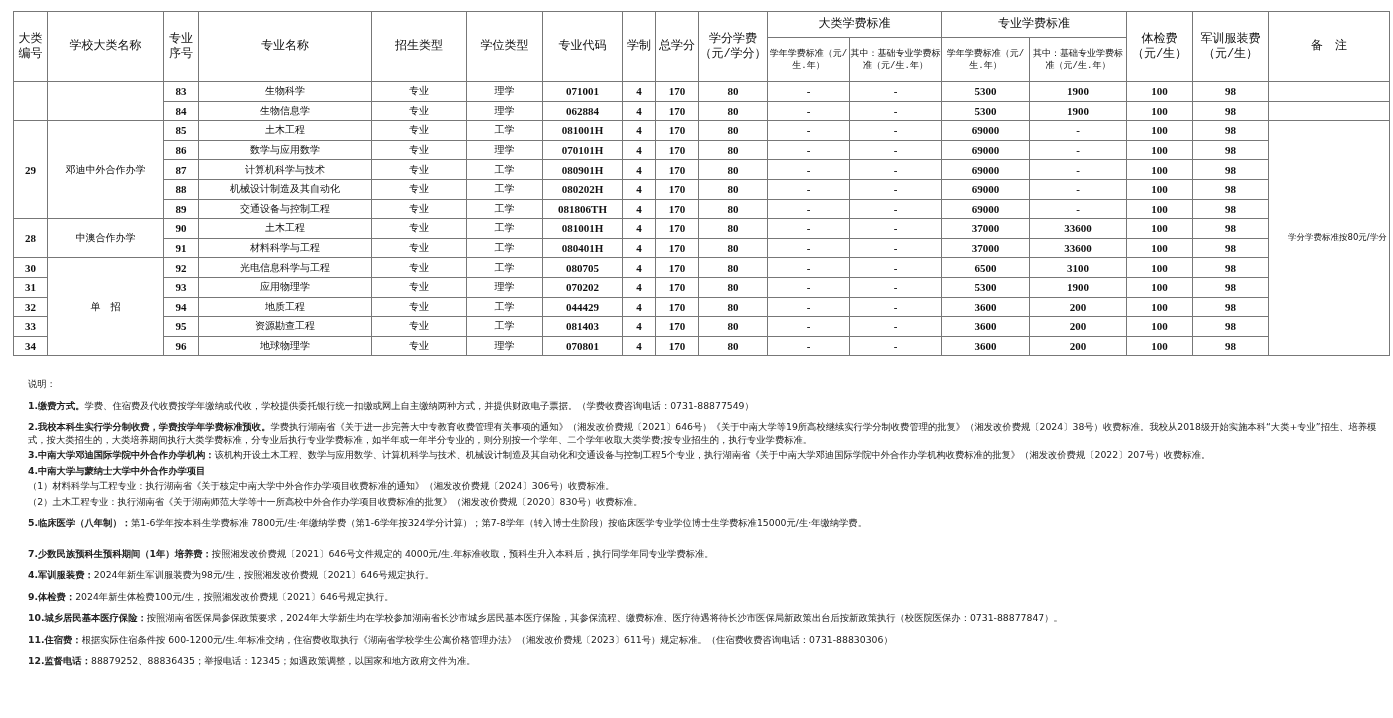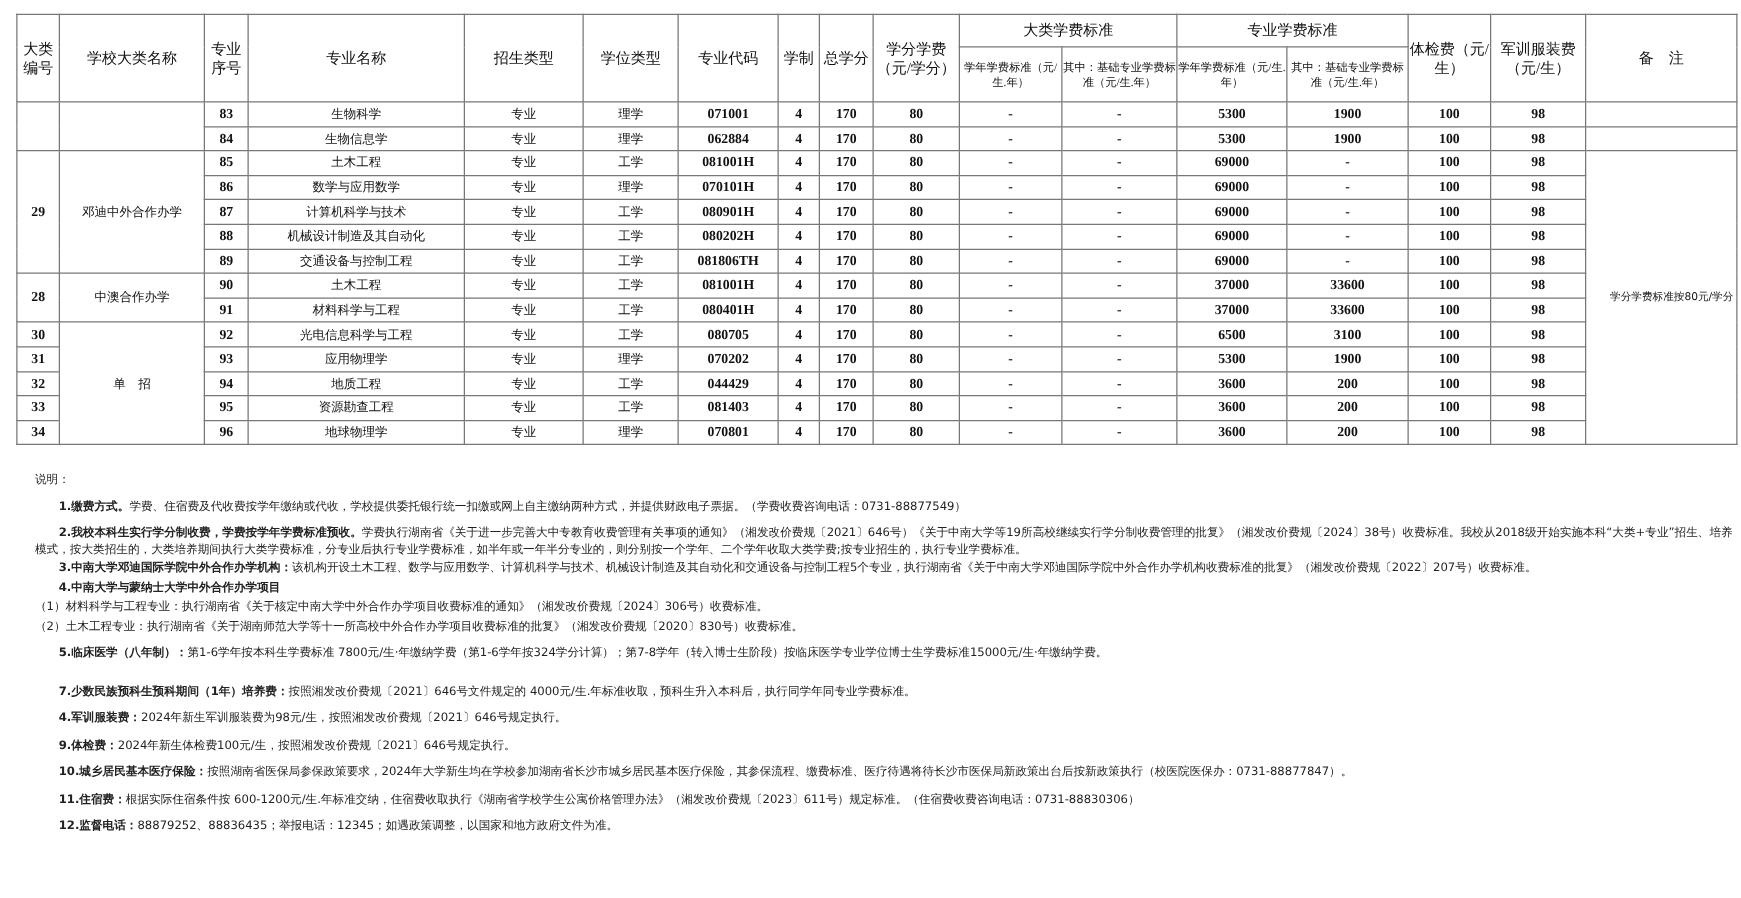--- a/index.html
+++ b/index.html
@@ -3,33 +3,33 @@
 <meta charset="utf-8">
 <style>
   html, body { margin: 0; padding: 0; background: #ffffff; }
   body { width: 1393px; height: 718px; position: relative; overflow: hidden;
          font-family: "Liberation Serif", "DejaVu Serif", serif; color: #111; }
   table.fee { position: absolute; left: 13px; top: 11px; width: 1366px;
               border-collapse: collapse; table-layout: fixed; }
   table.fee td, table.fee th { border: 1px solid #777; text-align: center; vertical-align: middle;
               padding: 0; font-size: 11px; }
   table.fee { border: 1.5px solid #333; }
-  table.fee th { font-family: Liberation Serif, serif; font-weight: normal;
+  table.fee th { font-family: Liberation Mono, monospace; font-weight: normal;
               font-size: 12px; line-height: 15px; }
   table.fee th.small { font-size: 9px; line-height: 12px; }
   table.fee thead tr.h1 th { height: 25px; }
   table.fee thead tr.h2 th { height: 43px; }
   table.fee thead { border-bottom: 1.5px solid #333; }
   table.fee tbody td { height: 18.6px; font-weight: bold; font-size: 11px; }
   table.fee tbody td.cn { font-family: Liberation Sans, sans-serif; font-weight: normal; font-size: 10px; }
   table.fee tbody td.remark { font-family: "DejaVu Sans", sans-serif; font-weight: normal; font-size: 8.5px; text-align: left; padding-left: 19px; }
   .notes { position: absolute; left: 28px; top: 378px; width: 1365px;
            font-family: "DejaVu Sans", sans-serif; font-size: 9.3px; color: #222; }
   .notes .p { margin: 0; line-height: 12.5px; }
-  .notes .lead { font-weight: bold; margin-left: 19px; }
+  .notes .lead { font-weight: bold; }
   .gap { height: 9px; }
   .gap2 { height: 3px; }
 </style>
 </head>
 <body>
 
 <table class="fee">
   <colgroup>
     <col style="width:34px">
       <col style="width:116px">

